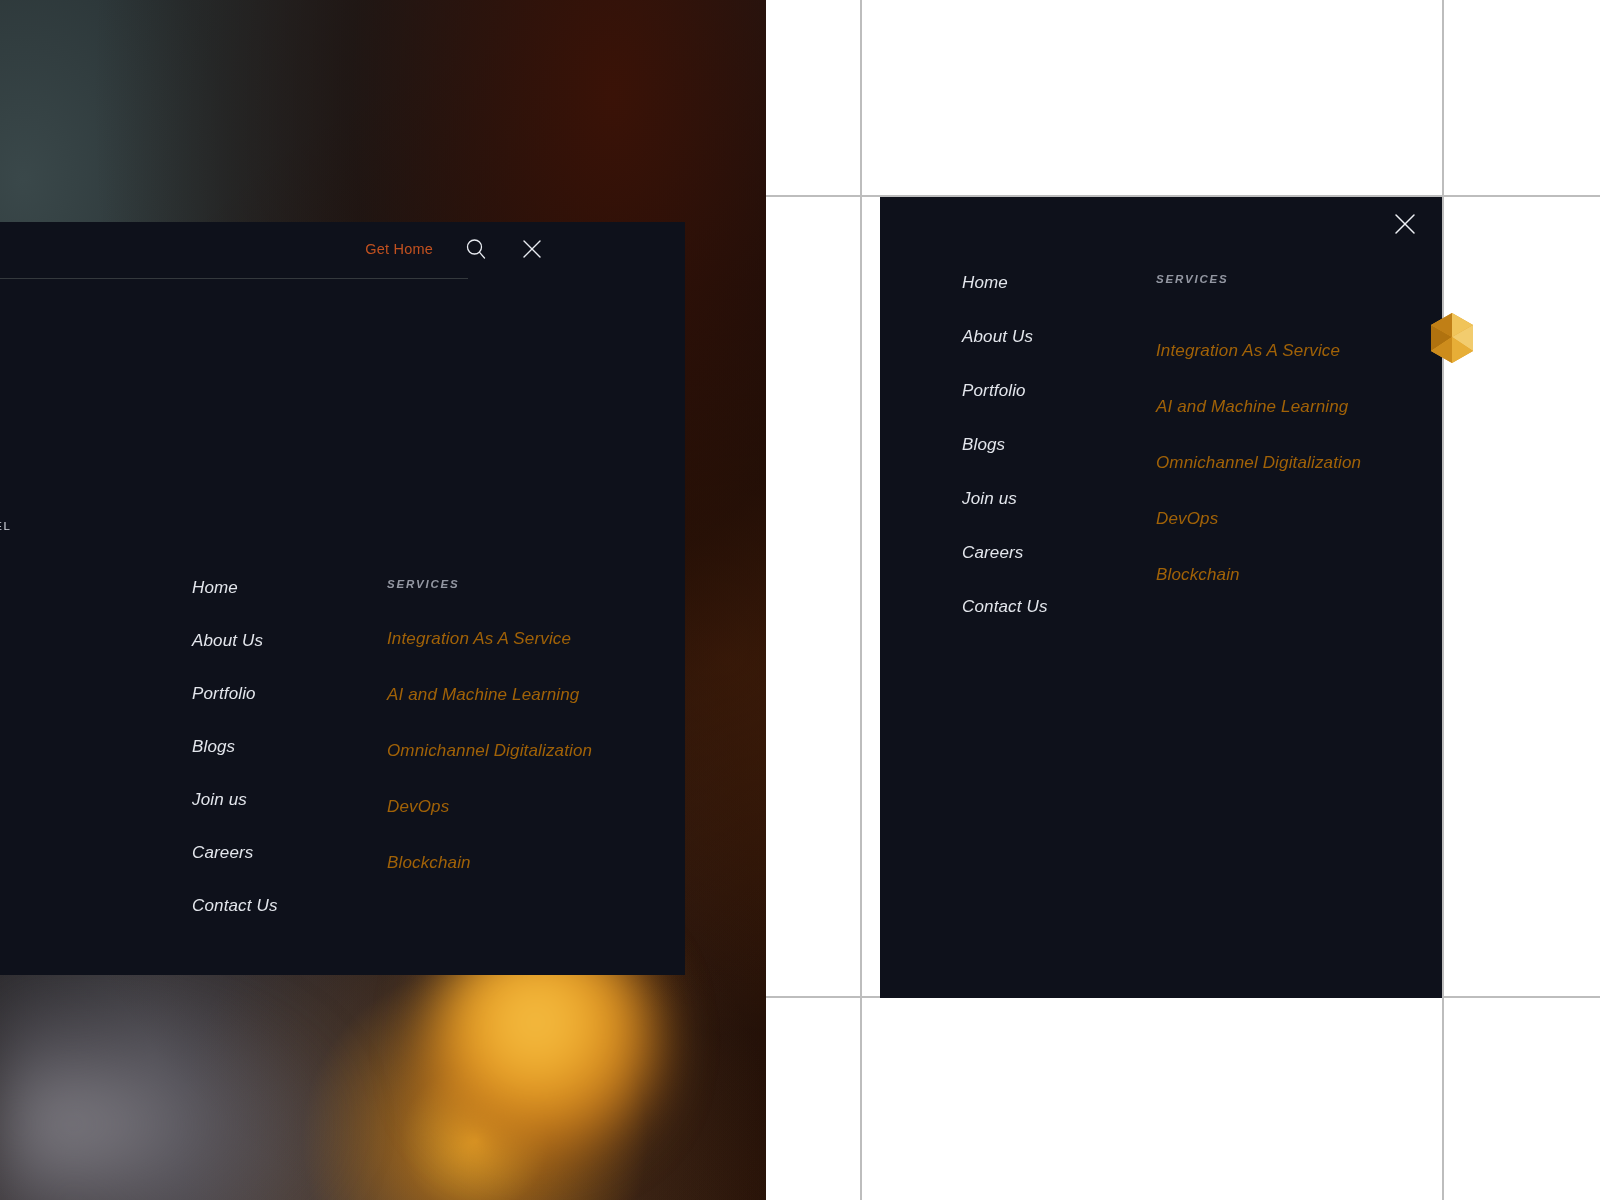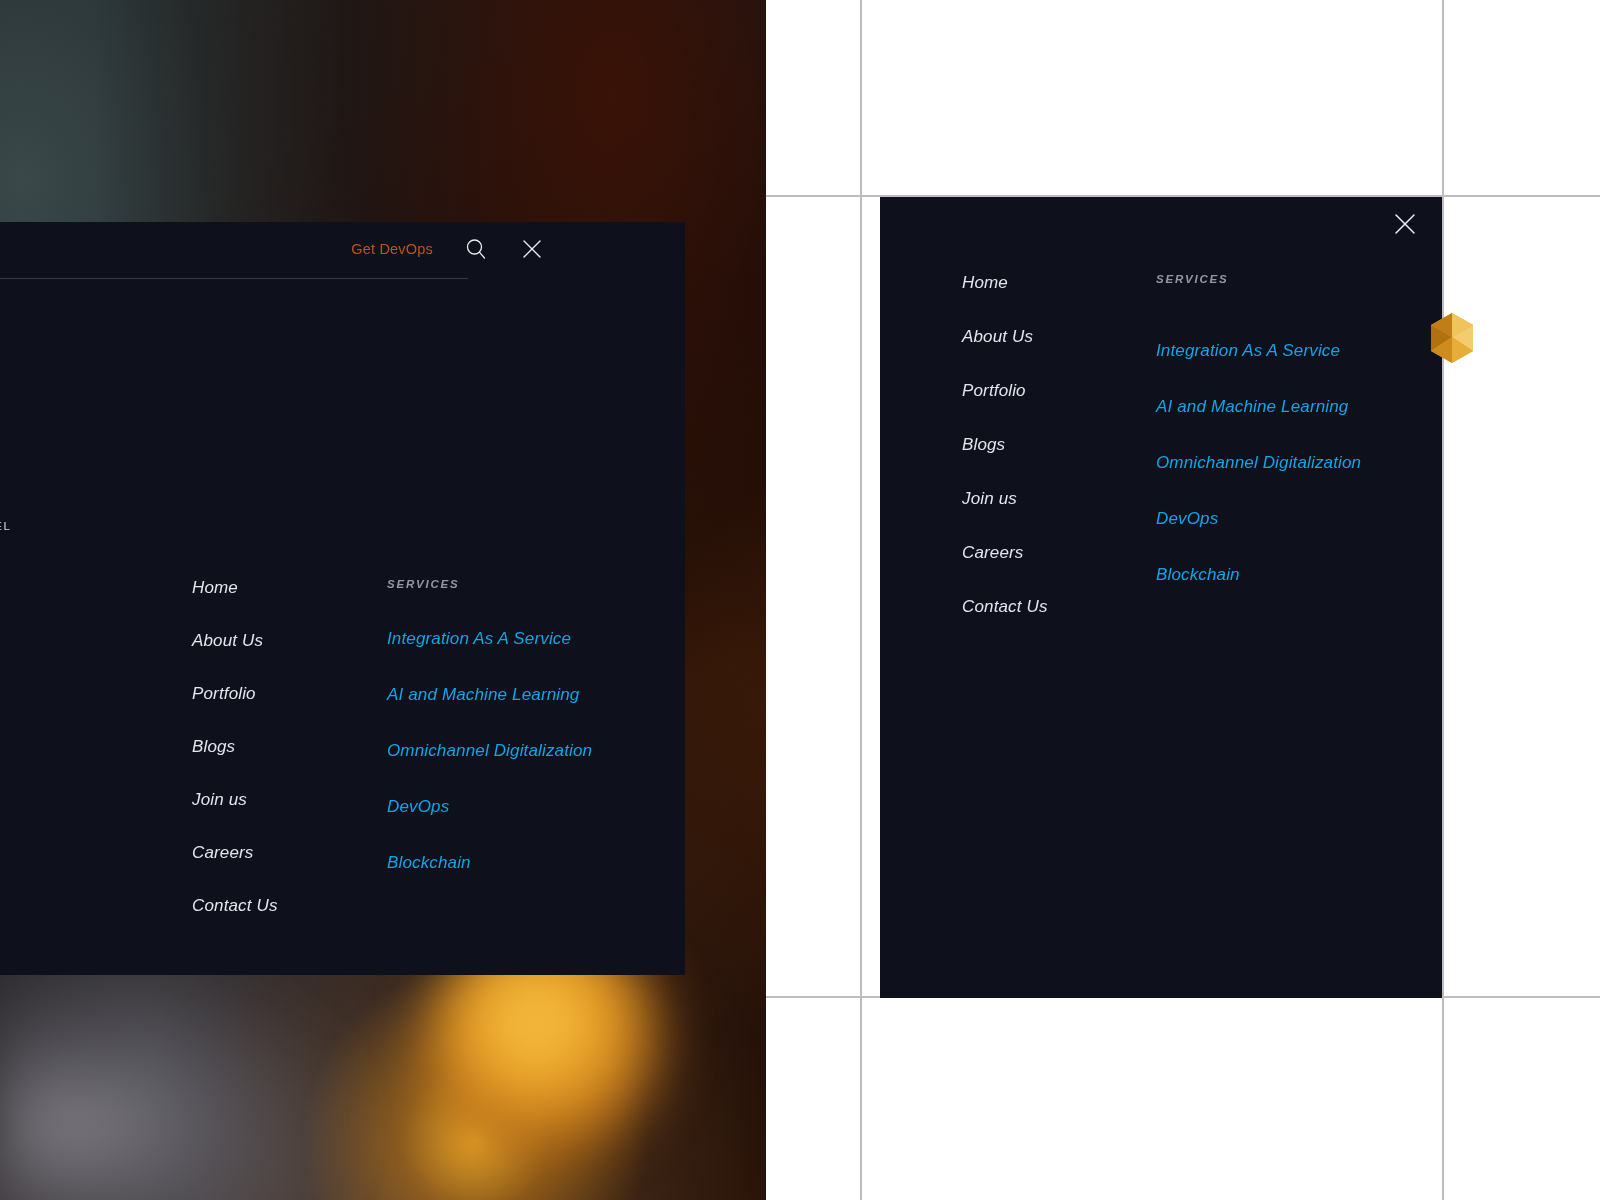--- a/index.html
+++ b/index.html
@@ -134,21 +134,21 @@
     cursor: pointer;
     white-space: nowrap;
   }
   .svc-heading {
     color: #9498a3;
     font-size: 11.5px;
     font-weight: 700;
     letter-spacing: 1.8px;
   }
   .svc-link {
-    color: #0ea5e9;
+    color: #a16207;
     font-size: 17px;
     font-weight: 300;
     letter-spacing: 0.15px;
     cursor: pointer;
     white-space: nowrap;
   }
 
   
   .left-menu { left: 282px; top: 356px; }
   .left-menu .nav-col { width: 195px; gap: 33px; }
@@ -211,21 +211,21 @@
 
   <div class="photo-backdrop">
     <div class="photo-glow-a"></div>
     <div class="photo-glow-b"></div>
   </div>
 
   <div class="menu-panel-left">
 
     <div class="topbar">
       <div class="topbar-actions">
-        <span class="get-quote">Get DevOps</span>
+        <span class="get-quote">Get Home</span>
 
         <span class="icon-btn">
           <svg width="24" height="24" viewBox="0 0 24 24" fill="none" stroke="#e9ecf2" stroke-width="1.3" stroke-linecap="round">
             <circle cx="10.5" cy="10" r="7"></circle>
             <line x1="15.6" y1="15.4" x2="20.5" y2="21"></line>
           </svg>
         </span>
 
         <span class="icon-btn">
           <svg width="22" height="22" viewBox="0 0 22 22" fill="none" stroke="#e9ecf2" stroke-width="1.4" stroke-linecap="round">

